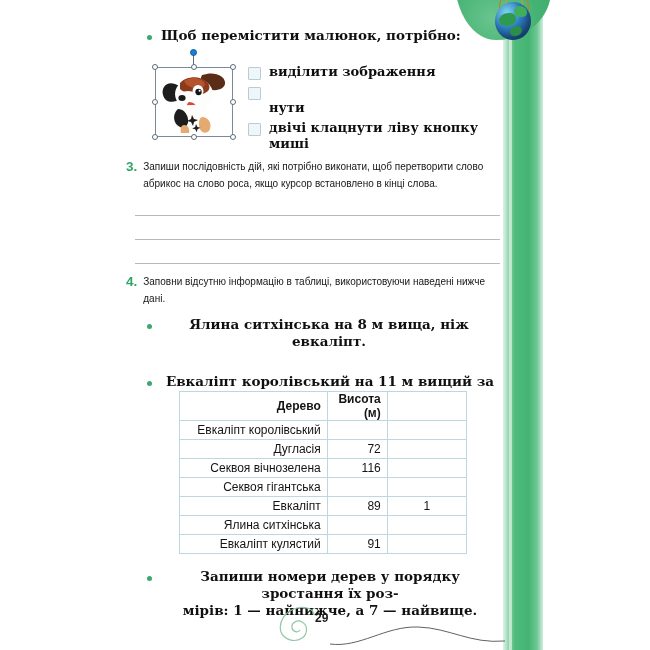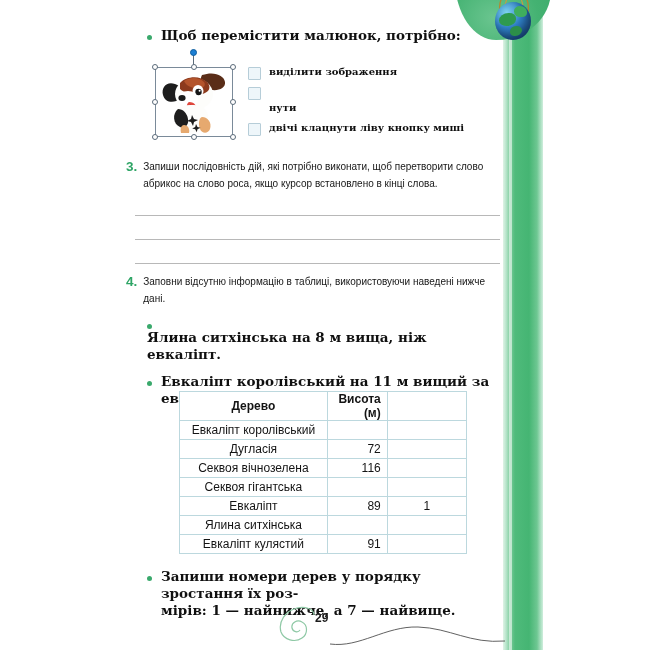--- a/index.html
+++ b/index.html
@@ -88,20 +88,21 @@
     left: 0; top: 0;
     width: 503px;
     height: 650px;
   }
 
   
   .bullet-row {
     position: absolute;
     display: flex;
     align-items: flex-start;
+    text-align: center;
   }
   .bullet-dot {
     width: 5px;
     height: 5px;
     border-radius: 50%;
     background: #3aa96c;
     margin-top: 8px;
     margin-right: 9px;
     flex: 0 0 auto;
   }
@@ -189,21 +190,21 @@
     background: #eef6fa;
     border-radius: 1px;
     flex: 0 0 auto;
     margin-top: 3px;
     margin-right: 8px;
     box-sizing: border-box;
   }
   .check-label {
     font-family: "DejaVu Serif", "Liberation Serif", serif;
     font-weight: bold;
-    font-size: 10px;
+    font-size: 13px;
     line-height: 16.5px;
     color: #0e0e0e;
   }
 
   
   .ex-block { position: absolute; display: flex; align-items: flex-start; }
   .ex-num {
     font-family: "Liberation Sans", sans-serif;
     font-weight: bold;
     font-size: 13.5px;
@@ -222,21 +223,21 @@
     left: 135px;
     width: 365px;
     height: 1px;
     background: #b8b8b8;
   }
   #wl1 { top: 215px; }
   #wl2 { top: 239px; }
   #wl3 { top: 263px; }
 
   
-  #fact1 { left: 147px; top: 316px; width: 350px; flex-direction: column; }
+  #fact1 { left: 147px; top: 316px; width: 350px; }
   #fact2 { left: 147px; top: 337px; width: 352px; }
   #fact3 { left: 147px; top: 373px; width: 352px; }
 
   
   #tree-table {
     position: absolute;
     left: 179px;
     top: 391px;
     width: 288px;
     border-collapse: collapse;
@@ -248,21 +249,21 @@
     padding: 0 6px;
     font-family: "Liberation Sans", sans-serif;
     font-size: 12px;
     color: #141414;
     box-sizing: border-box;
   }
   #tree-table th {
     font-weight: bold;
     text-align: center;
   }
-  #tree-table .c-name { width: 138px; text-align: center; }
+  #tree-table .c-name { width: 138px; text-align: right; }
   #tree-table .c-height { width: 56px; text-align: right; }
   #tree-table .c-rank { width: 74px; text-align: center; }
 
   
   #final-note { left: 147px; top: 568px; width: 352px; }
 
   
   #footer-swirl { position: absolute; left: 275px; top: 606px; }
   #page-number {
     position: absolute;

